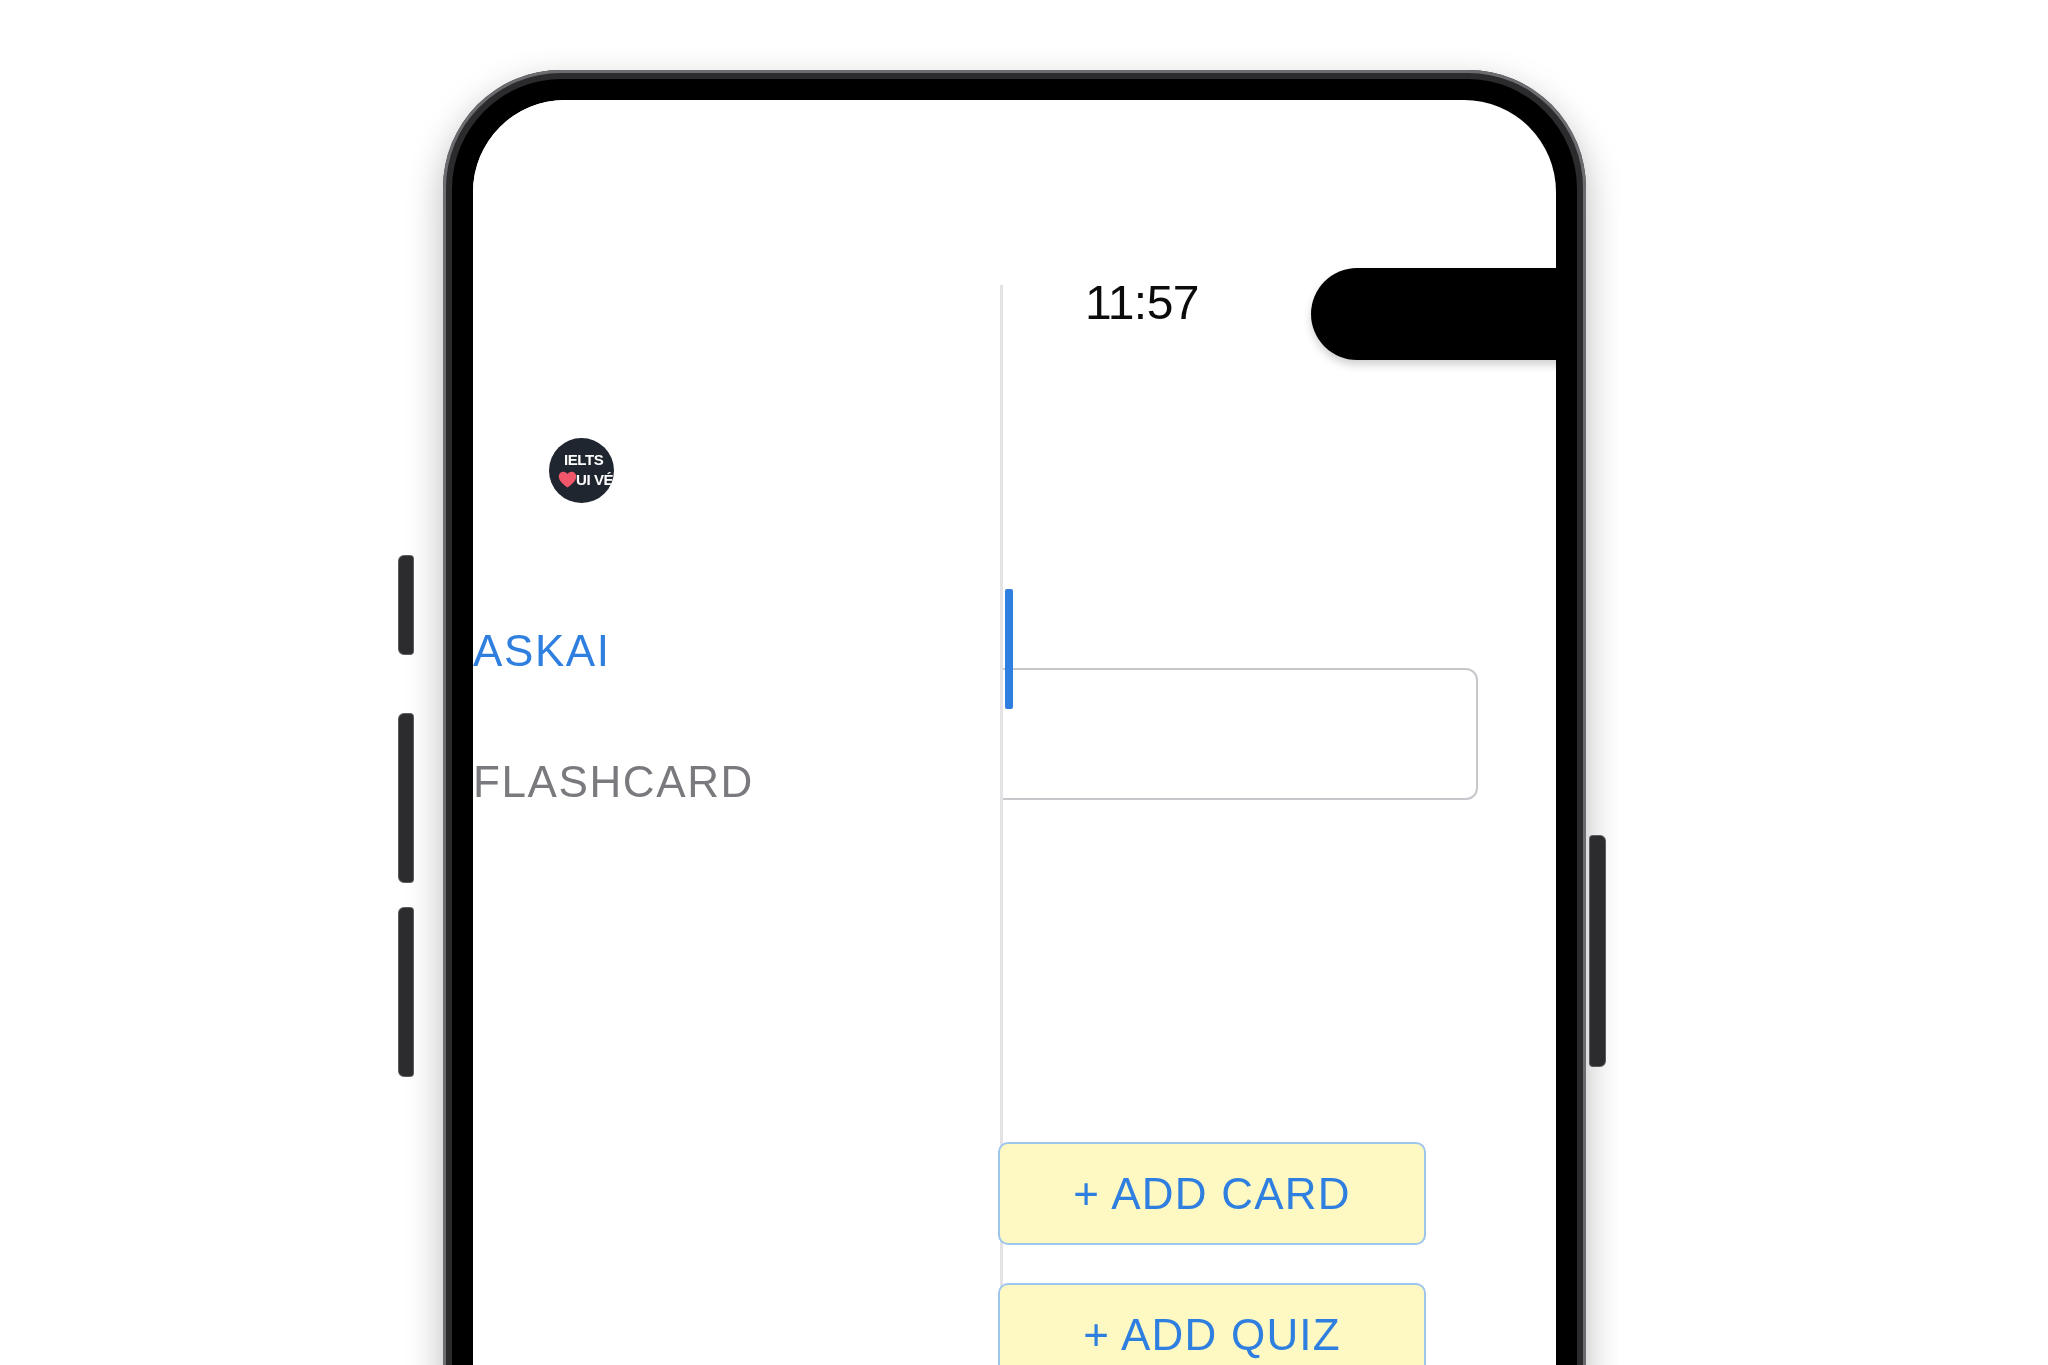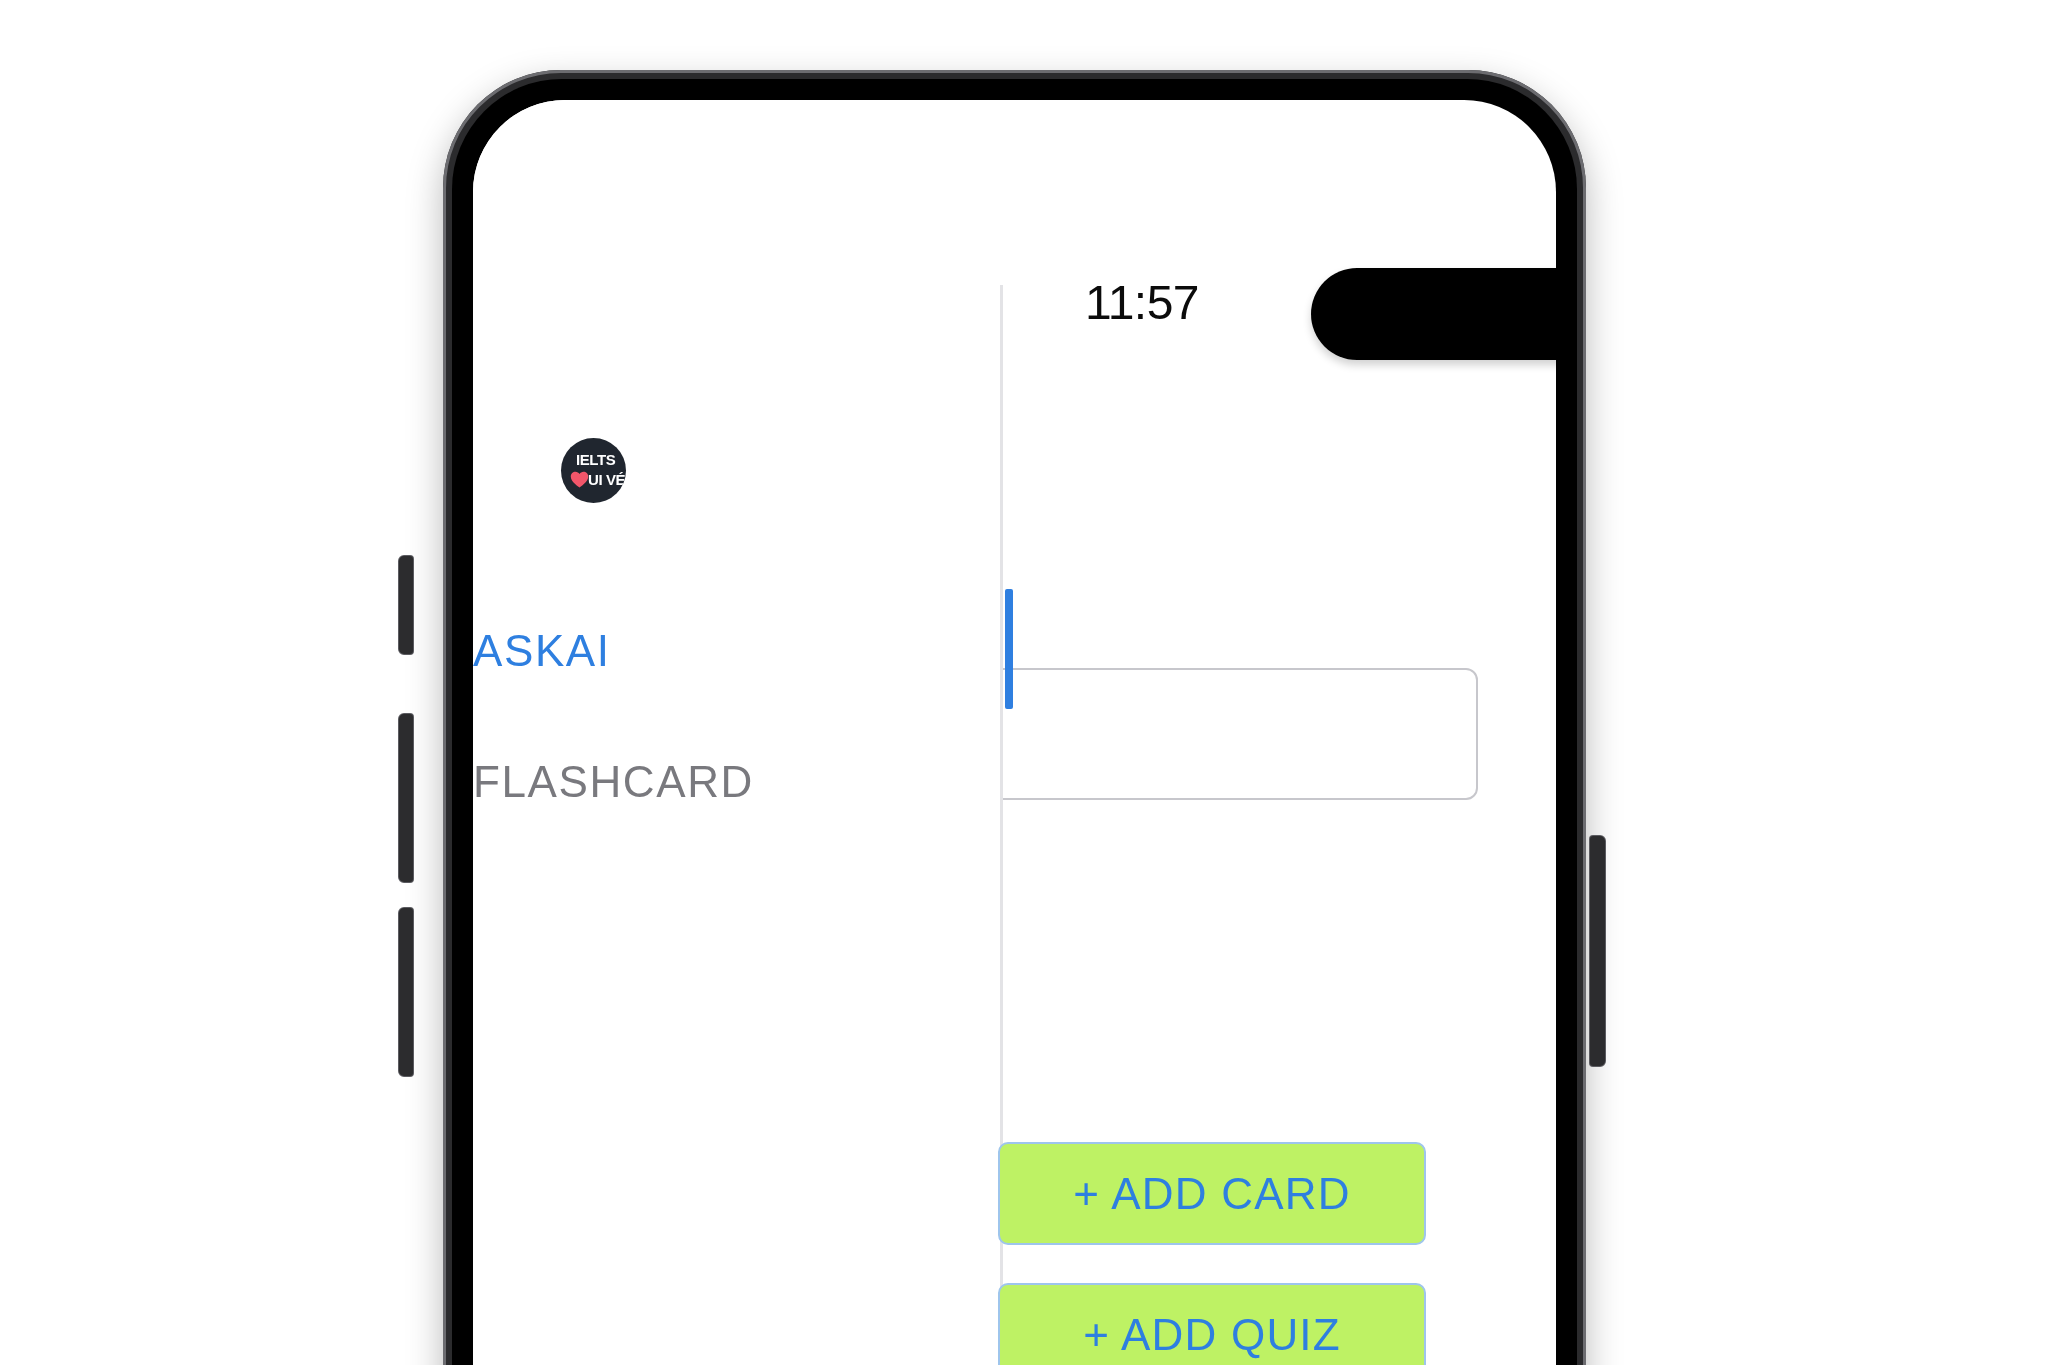--- a/index.html
+++ b/index.html
@@ -92,21 +92,21 @@
     width:527px; height:1640px;
     background:#ffffff;
   }
   .drawer-divider{
     position:absolute; left:527px; top:185px;
     width:3px; height:1455px;
     background:#e3e3e6;
   }
 
   .account-row{
-    position:absolute; left:88px; top:338px;
+    position:absolute; left:76px; top:338px;
     display:flex; align-items:flex-start; gap:22px;
   }
   .avatar{
     width:65px; height:65px; border-radius:50%;
     background:#20262f; position:relative; flex:0 0 auto;
     overflow:hidden;
   }
   .avatar .l1{
     position:absolute; left:15px; top:14px;
     font-size:15px; font-weight:800; color:#fff;
@@ -138,21 +138,21 @@
     position:absolute; right:-13px; top:4px;
     width:8px; height:120px; background:#2f7fe0; border-radius:2px;
     display:none;
   }
   .menu-item.active .bar{ display:block; }
 
   .add-btn{
     position:absolute; left:525px;
     width:428px; height:103px;
     border:2px solid #9ec5ec; border-radius:10px;
-    background:#bef264;
+    background:#fef9c3;
     display:flex; align-items:center; justify-content:center;
     color:#2e7fe0; font-size:44px; letter-spacing:1.2px;
   }
   .add-card{ top:1042px; }
   .add-quiz{ top:1183px; }
 </style>
 </head>
 <body>
 
 <div id="stage">

